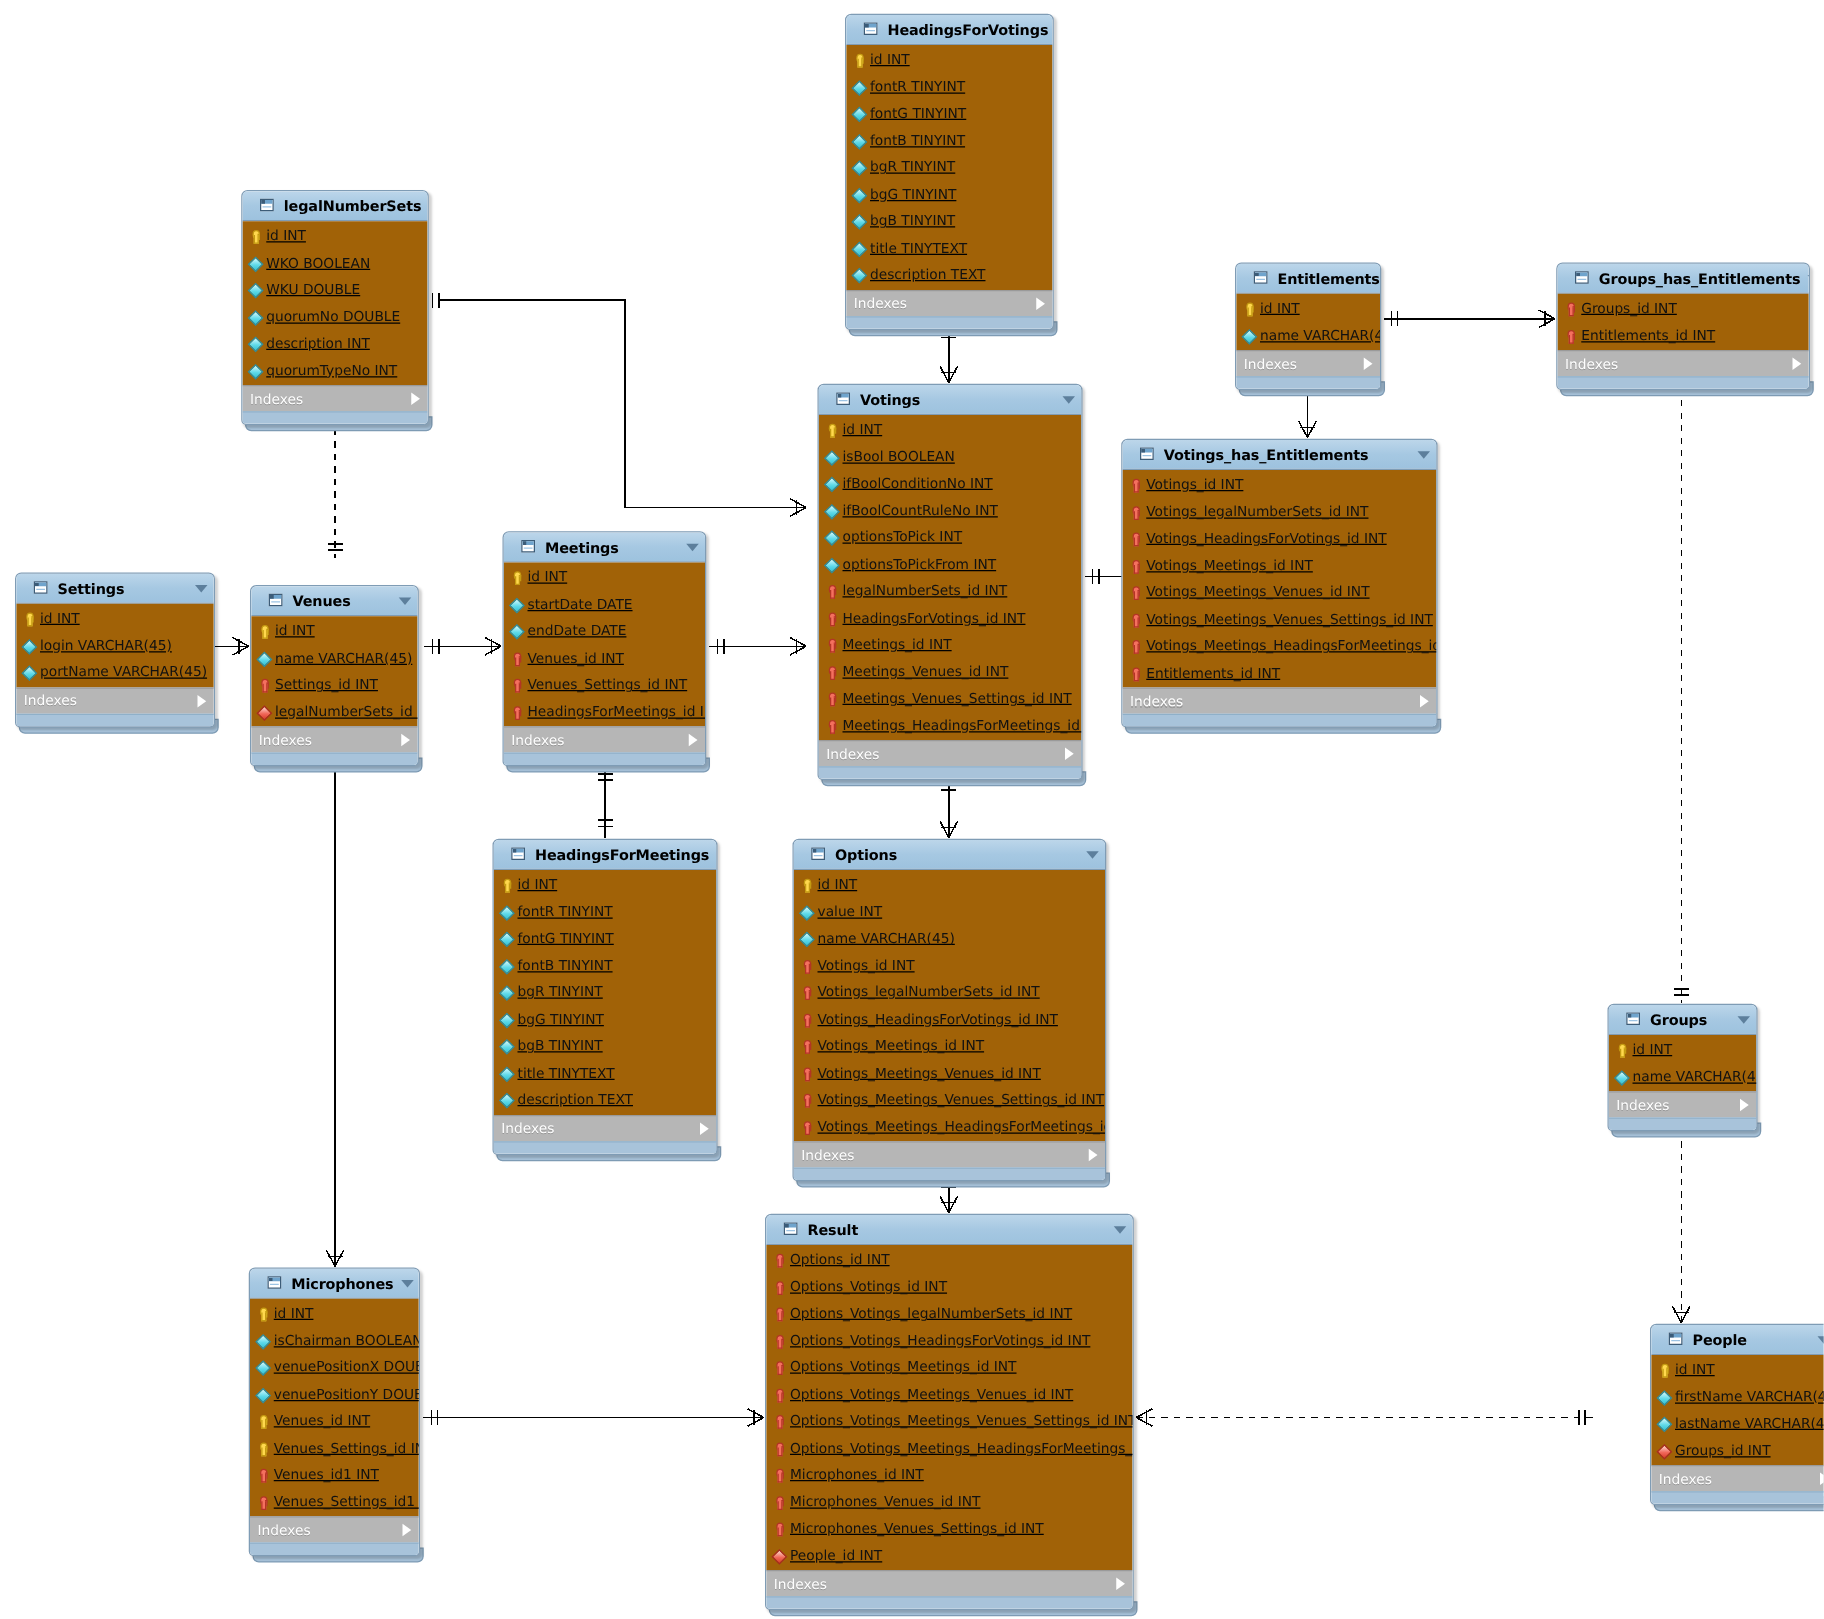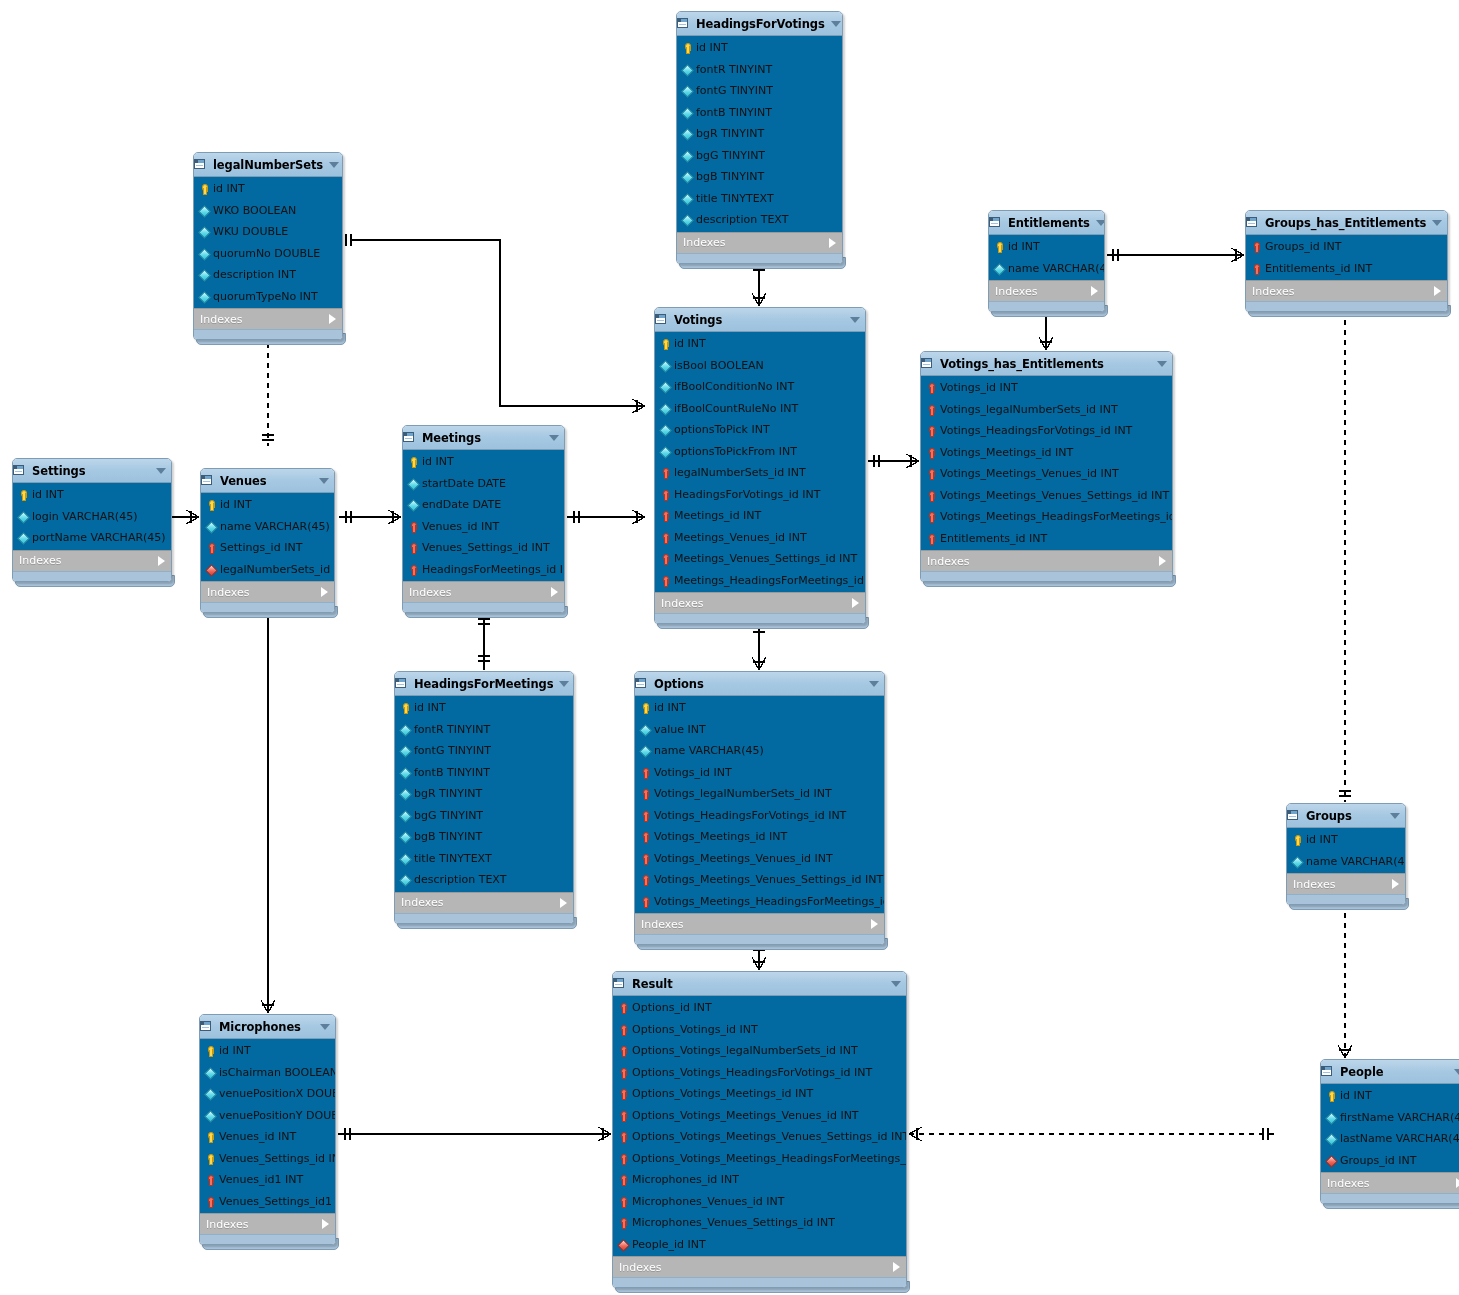--- a/index.html
+++ b/index.html
@@ -45,21 +45,21 @@
     border:1px solid #7f9cb5;
     border-radius:5px 5px 4px 4px;
     background:#ffffff;
     box-shadow:2px 2px 2px rgba(0,0,0,0.18);
     overflow:hidden;
   }
   .tbl-head{
     display:flex;
     align-items:center;
     height:23px;
-    padding:0 5px 0 0;
+    padding:0 5px 0 14px;
     background:linear-gradient(to bottom,#bcd6ea 0%,#a6c8e2 50%,#9dc2de 100%);
     border-bottom:1px solid #7f9cb5;
   }
   .tbl-head .tico{
     width:13px;height:12px;
     margin-right:6px;
     flex:0 0 auto;
     position:relative;
   }
   .tbl-title{
@@ -72,22 +72,23 @@
   }
   .caret{
     width:0;height:0;
     border-left:5px solid transparent;
     border-right:5px solid transparent;
     border-top:6px solid #5d7f9c;
     margin-left:6px;
     flex:0 0 auto;
   }
   .cols{
-    background:#0369a1;
+    background:#a16207;
     padding:1px 0 1px 0;
+    text-decoration:underline;
   }
   .col{
     display:flex;
     align-items:center;
     height:21.5px;
     padding-left:5px;
     font-size:11px;
     color:#111;
     white-space:nowrap;
   }
@@ -523,21 +524,21 @@
               <span class="cname">Meetings_HeadingsForMeetings_id INT</span>
             </div>
           </div>
           <div class="idx">
             <span class="lbl">Indexes</span>
             <span class="arrow"></span>
           </div>
           <div class="tbl-foot"></div>
         </div>
       </div>
-      <div class="tbl" style="left: 920px; top: 351px; width: 253px;">
+      <div class="tbl" style="left: 897px; top: 351px; width: 253px;">
         <div class="shadowfoot"></div>
         <div class="tbl-inner">
           <div class="tbl-head">
             <span class="tico"></span>
             <span class="tbl-title">Votings_has_Entitlements</span>
             <span class="caret"></span>
           </div>
           <div class="cols">
             <div class="col">
               <span class="g key-red"></span>

